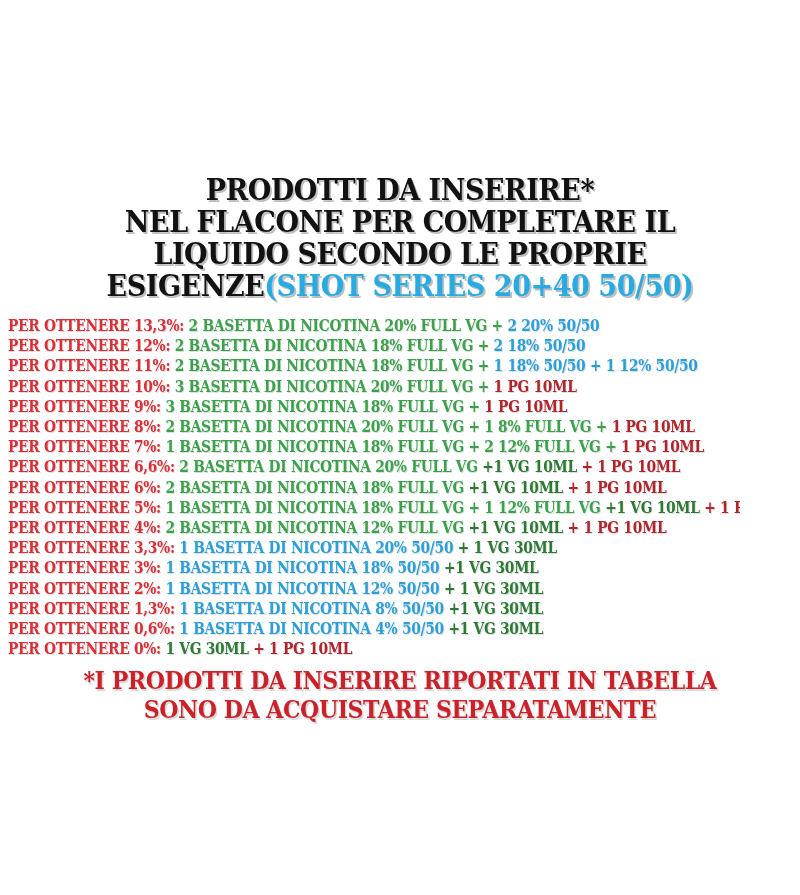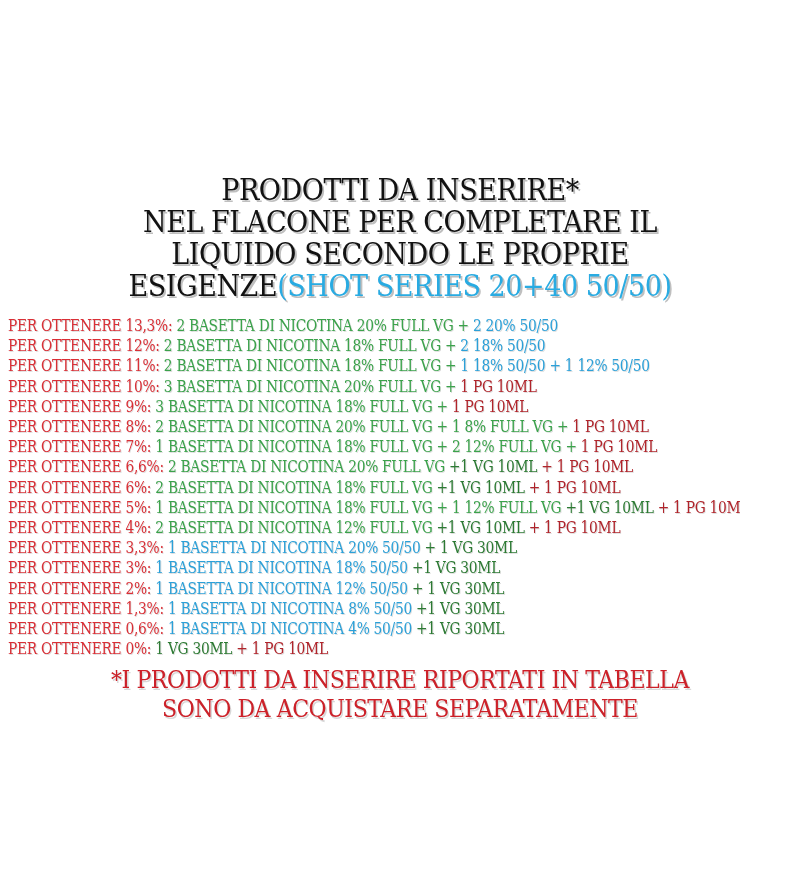--- a/index.html
+++ b/index.html
@@ -3,21 +3,21 @@
 <meta charset="utf-8">
 <style>
   html, body { margin: 0; padding: 0; background: #ffffff; }
   .page {
     position: relative;
     width: 740px;
     height: 895px;
     background: #ffffff;
     overflow: hidden;
     font-family: "DejaVu Serif", serif;
-    font-weight: normal;
+    font-weight: bold;
   }
   .title-block {
     position: absolute;
     top: 174px;
     left: 0;
     width: 800px;
     text-align: center;
     font-size: 30px;
     line-height: 32px;
     letter-spacing: -0.5px;

